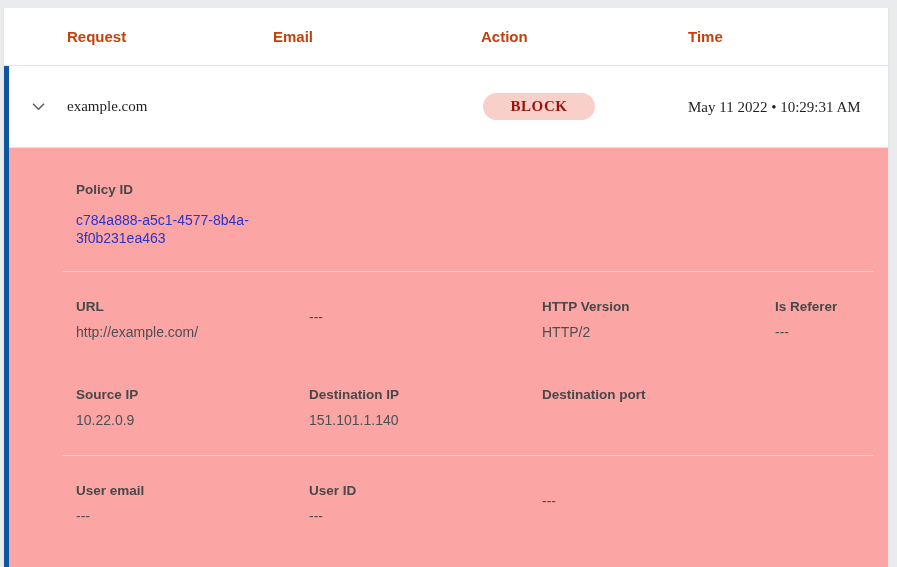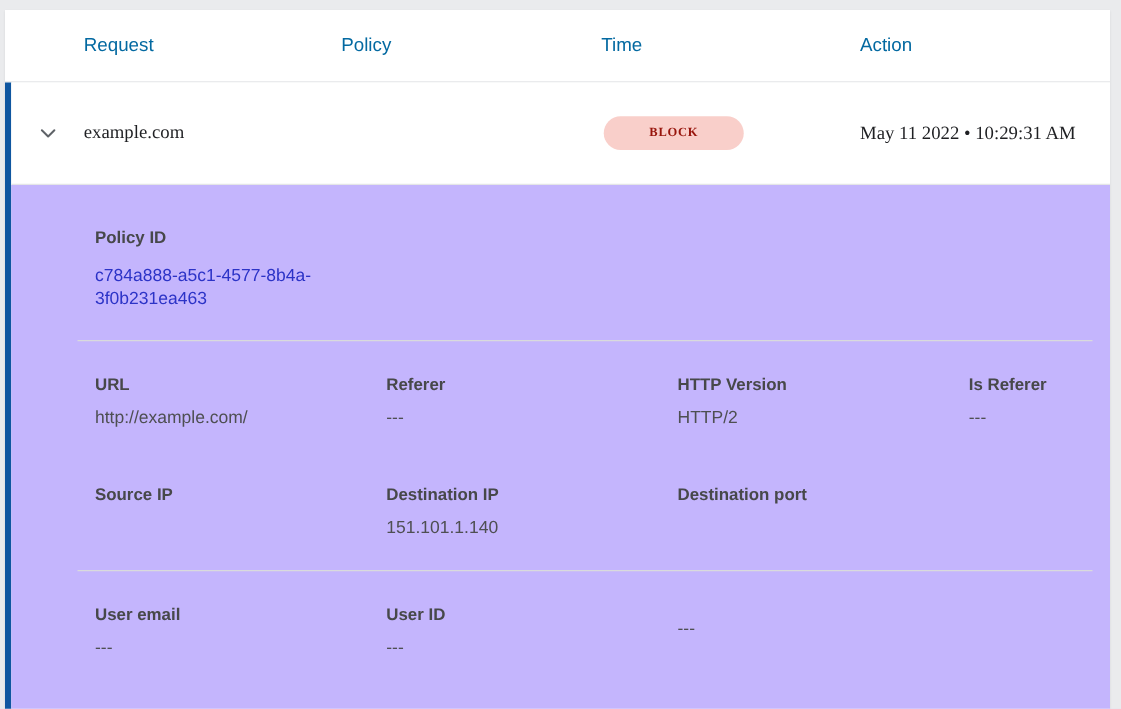--- a/index.html
+++ b/index.html
@@ -18,22 +18,22 @@
   .table-header {
     display: grid;
     grid-template-columns: 63px 206px 208px 207px 1fr;
     align-items: center;
     height: 58px;
     background: #ffffff;
     border-bottom: 1px solid #e4e5e7;
   }
   .table-header .col-label {
     font-size: 15px;
-    font-weight: 400;
-    color: #0369a1;
+    font-weight: 700;
+    color: #c2410c;
   }
   
   .expanded-wrap {
     border-left: 5px solid #0f56a0;
   }
   .data-row {
     display: grid;
     grid-template-columns: 58px 206px 208px 207px 1fr;
     align-items: center;
     height: 82px;
@@ -52,34 +52,34 @@
     display: inline-flex;
     align-items: center;
     justify-content: center;
     height: 27px;
     min-width: 112px;
     padding: 0 18px;
     margin-left: 2px;
     border-radius: 14px;
     background: #f9cfca;
     color: #97140b;
-    font-size: 10px;
+    font-size: 15px;
     font-weight: 700;
     letter-spacing: 0.6px;
     justify-self: start;
   }
   .time-cell {
     font-size: 15px;
     line-height: 24px;
     color: #1f2023;
     max-width: 180px;
   }
   
   .detail-panel {
-    background: #c4b5fd;
+    background: #fca5a5;
     padding-top: 34px;
     min-height: 420px;
   }
   .policy-section { padding: 0 16px 24px 67px; }
   .field-label {
     font-size: 13.5px;
     font-weight: 700;
     color: #47484a;
   }
   .policy-link {
@@ -110,23 +110,23 @@
   }
 </style>
 </head>
 <body>
 
 <div class="card">
 
   <div class="table-header">
     <div></div>
     <div class="col-label">Request</div>
-    <div class="col-label">Policy</div>
+    <div class="col-label">Email</div>
+    <div class="col-label">Action</div>
     <div class="col-label">Time</div>
-    <div class="col-label">Action</div>
   </div>
 
   <div class="expanded-wrap">
 
     <div class="data-row">
       <div class="chevron-cell">
         <span>
           <svg width="17" height="17" viewBox="0 0 17 17" fill="none">
             <path d="M3.5 6.2 L8.5 11.2 L13.5 6.2" stroke="#5f6368" stroke-width="1.6" stroke-linecap="round" stroke-linejoin="round"></path>
           </svg>
@@ -148,36 +148,36 @@
       </div>
 
       <hr class="divider">
 
       <div class="detail-grid">
         <div>
           <div class="field-label">URL</div>
           <div class="field-value">http://example.com/</div>
         </div>
         <div>
-          <div class="field-label">Referer</div>
           <div class="field-value">---</div>
         </div>
         <div>
           <div class="field-label">HTTP Version</div>
           <div class="field-value">HTTP/2</div>
         </div>
         <div>
           <div class="field-label">Is Referer</div>
           <div class="field-value">---</div>
         </div>
       </div>
 
       <div class="detail-grid" style="padding-top:20px;">
         <div>
           <div class="field-label">Source IP</div>
+          <div class="field-value">10.22.0.9</div>
         </div>
         <div>
           <div class="field-label">Destination IP</div>
           <div class="field-value">151.101.1.140</div>
         </div>
         <div>
           <div class="field-label">Destination port</div>
         </div>
       </div>
 

